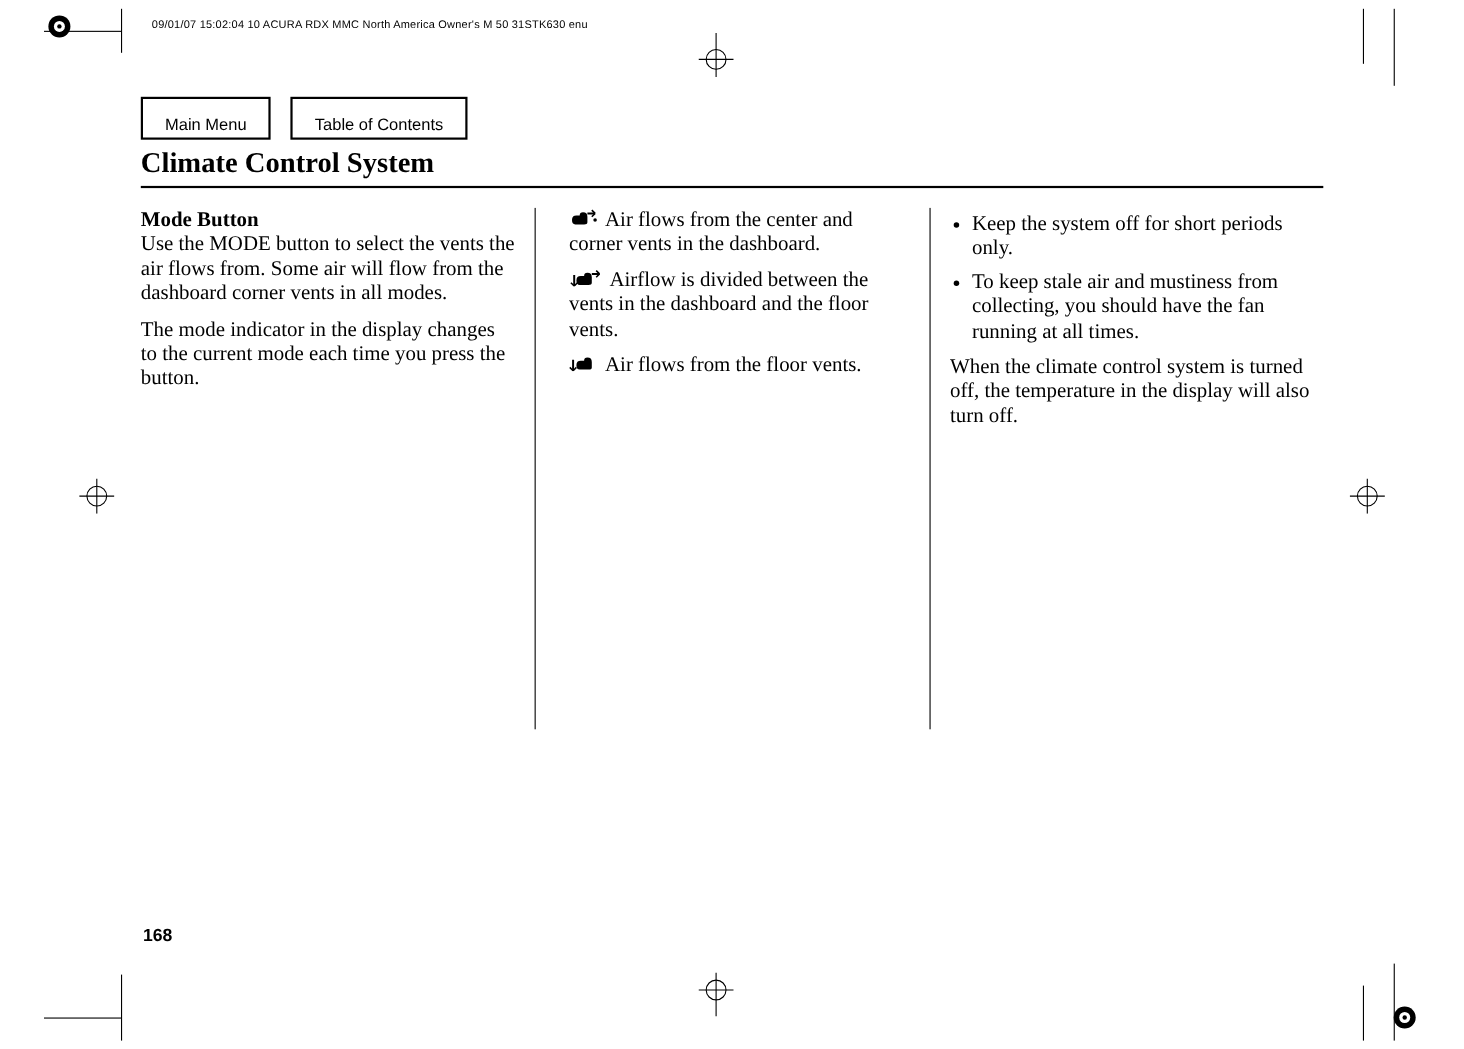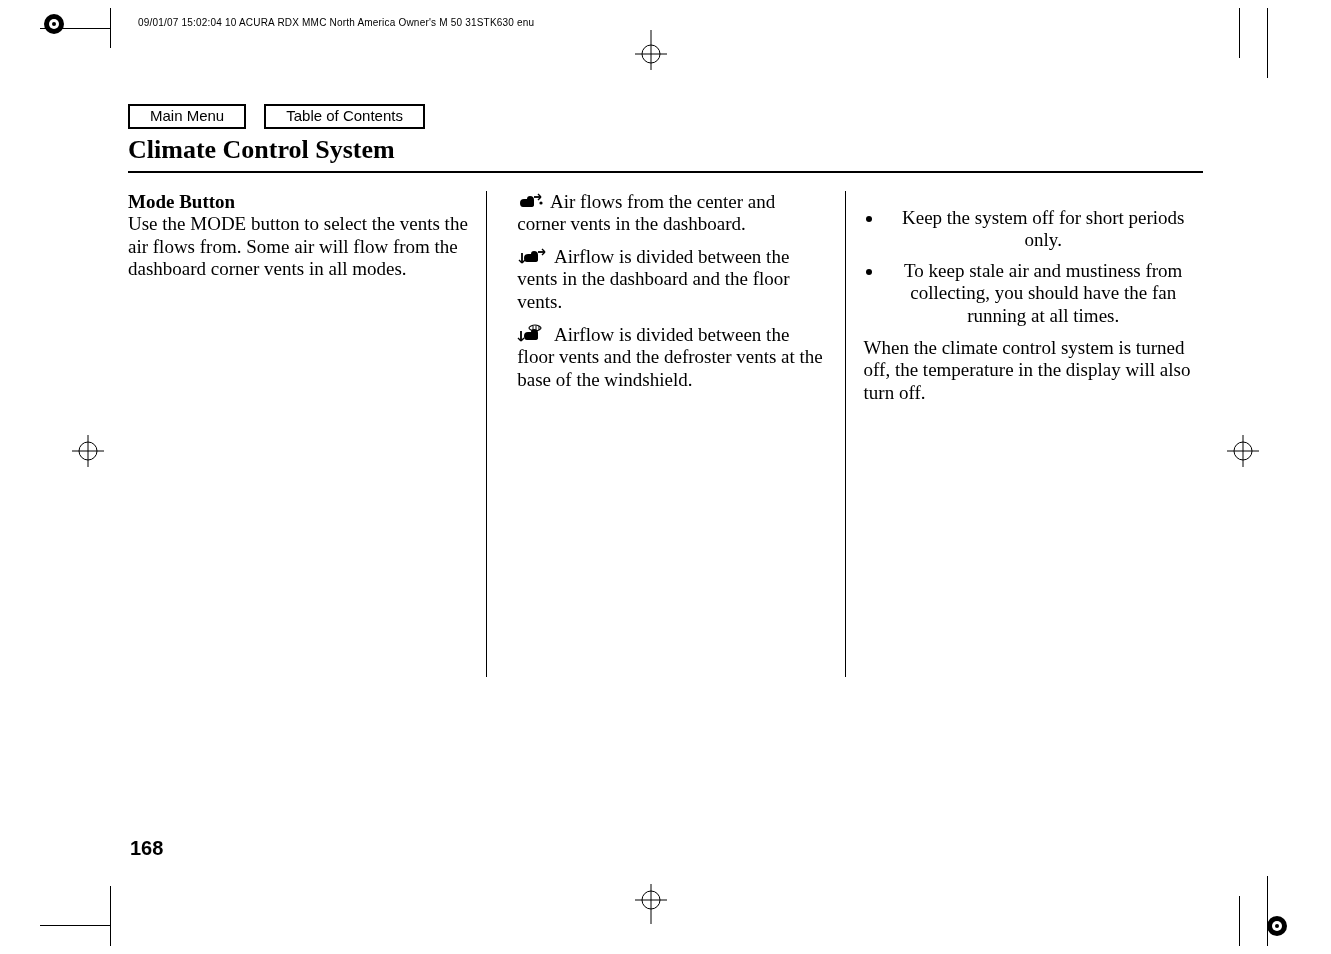--- a/index.html
+++ b/index.html
@@ -21,39 +21,39 @@
   .regmark-bottom{bottom:30px;left:635px;}
   .sidecross-l{position:absolute;left:72px;top:435px;}
   .sidecross-r{position:absolute;right:72px;top:435px;}
   .dot-tl{position:absolute;top:10px;left:40px;}
   .dot-br{position:absolute;bottom:10px;right:40px;}
 
   .headerline{position:absolute;top:17px;left:138px;font-size:10px;letter-spacing:.2px;color:#000;font-family:Arial,Helvetica,sans-serif;}
 
   .page{position:absolute;top:88px;left:128px;right:128px;}
   .navbtns{display:flex;gap:18px;margin-bottom:6px;font-family:Arial,Helvetica,sans-serif;}
-  .navbtn{border:2px solid #000;padding:1px 20px 2px;font-size:15px;line-height:18px;margin-top:16px;}
+  .navbtn{border:2px solid #000;padding:15px 20px 2px;font-size:15px;line-height:18px;}
   .title{font-family:Liberation Serif, serif;font-weight:bold;font-size:26px;margin:6px 0 6px;}
   .rule{border:none;border-top:2.4px solid #000;margin:0 0 18px 0;}
 
   .cols{display:flex;gap:0;}
   .col{width:33.33%;padding:0 18px;box-sizing:border-box;position:relative;}
   .col+.col{border-left:1px solid #000;}
   .col:first-child{padding-left:0;}
   .col:last-child{padding-right:0;}
   .colinner{min-height:470px;}
 
   .subhead{font-weight:bold;font-size:19px;line-height:1.15;}
   p{margin:0 0 10px 0;font-size:19px;line-height:1.18;}
-  ul{margin:16px 0 10px 0;padding-left:20px;font-size:19px;line-height:1.18;text-align:center;}
+  ul{margin:4px 0 10px 0;padding-left:20px;font-size:19px;line-height:1.18;}
   li{margin-bottom:8px;}
   .iconline{font-size:19px;line-height:1.18;margin:0 0 10px 12px;}
   .iconline svg{vertical-align:-4px;margin-right:3px;}
 
-  .pagenum{position:absolute;left:130px;bottom:94px;font-family:Arial,Helvetica,sans-serif;font-weight:700;font-size:20px;}
+  .pagenum{position:absolute;left:130px;bottom:94px;font-family:Arial,Helvetica,sans-serif;font-weight:700;font-size:16px;}
 </style>
 </head>
 <body>
 
 <div class="crop-tl"></div>
 <div class="crop-tr"></div>
 <div class="crop-bl"></div>
 <div class="crop-br"></div>
 
 <div class="dot-tl">
@@ -108,20 +108,21 @@
     <div class="navbtn">Table of Contents</div>
   </div>
   <div class="title">Climate Control System</div>
   <hr class="rule">
 
   <div class="cols">
     <div class="col">
         <div class="colinner">
       <p><span class="subhead">Mode Button</span><br>
       <span>Use the MODE button to select the vents the air flows from. Some air will flow from the dashboard corner vents in all modes.</span></p>
+      <p>The mode indicator in the display changes to the current mode each time you press the button.</p>
     </div>
       </div>
 
     <div class="col">
         <div class="colinner">
       <p class="iconline">
         <span><svg width="26" height="20">
                 <path d="M6 15 Q3 15 3 11 Q3 7 7 7 L10 7 Q10 4 13 4 Q17 4 17 8 L17 13 Q17 15 14 15 Z" fill="#000"></path>
                 <path d="M17 5 L24 5" stroke="#000" stroke-width="1.8"></path>
                 <path d="M24 5 L21 2 M24 5 L21 8" stroke="#000" stroke-width="1.4"></path>
@@ -133,30 +134,26 @@
         <span><svg width="30" height="20">
                 <path d="M10 15 Q7 15 7 11 Q7 7 11 7 L14 7 Q14 4 17 4 Q21 4 21 8 L21 13 Q21 15 18 15 Z" fill="#000"></path>
                 <path d="M21 5 L28 5" stroke="#000" stroke-width="1.8"></path>
                 <path d="M28 5 L25 2 M28 5 L25 8" stroke="#000" stroke-width="1.4"></path>
                 <path d="M5 6 L5 16" stroke="#000" stroke-width="1.8"></path>
                 <path d="M5 16 L2 13 M5 16 L8 13" stroke="#000" stroke-width="1.4"></path>
               </svg></span>
         <span>Airflow is divided between the vents in the dashboard and the floor vents.</span>
       </p>
       <p class="iconline">
-        <span><svg width="30" height="22">
-                <path d="M10 17 Q7 17 7 13 Q7 9 11 9 L14 9 Q14 6 17 6 Q21 6 21 10 L21 15 Q21 17 18 17 Z" fill="#000"></path>
-                <path d="M4 8 L4 18" stroke="#000" stroke-width="1.8"></path>
-                <path d="M4 18 L1 15 M4 18 L7 15" stroke="#000" stroke-width="1.4"></path>
-                <path d="M14 3 Q18 1 22 3 Q26 5 22 7 Q18 9 14 7 Q10 5 14 3 Z" fill="none" stroke="#000" stroke-width="1.2"></path>
-                <line x1="16" y1="3" x2="16" y2="7" stroke="#000"></line>
-                <line x1="19" y1="2.5" x2="19" y2="7.5" stroke="#000"></line>
-                <line x1="22" y1="3" x2="22" y2="7" stroke="#000"></line>
+        <span><svg width="26" height="20">
+                <path d="M10 15 Q7 15 7 11 Q7 7 11 7 L14 7 Q14 4 17 4 Q21 4 21 8 L21 13 Q21 15 18 15 Z" fill="#000"></path>
+                <path d="M4 6 L4 16" stroke="#000" stroke-width="1.8"></path>
+                <path d="M4 16 L1 13 M4 16 L7 13" stroke="#000" stroke-width="1.4"></path>
               </svg></span>
-        <span>Airflow is divided between the floor vents and the defroster vents at the base of the windshield.</span>
+        <span>Air flows from the floor vents.</span>
       </p>
     </div>
       </div>
 
     <div class="col">
         <div class="colinner">
       <ul>
         <li>Keep the system off for short periods only.</li>
         <li>To keep stale air and mustiness from collecting, you should have the fan running at all times.</li>
       </ul>

